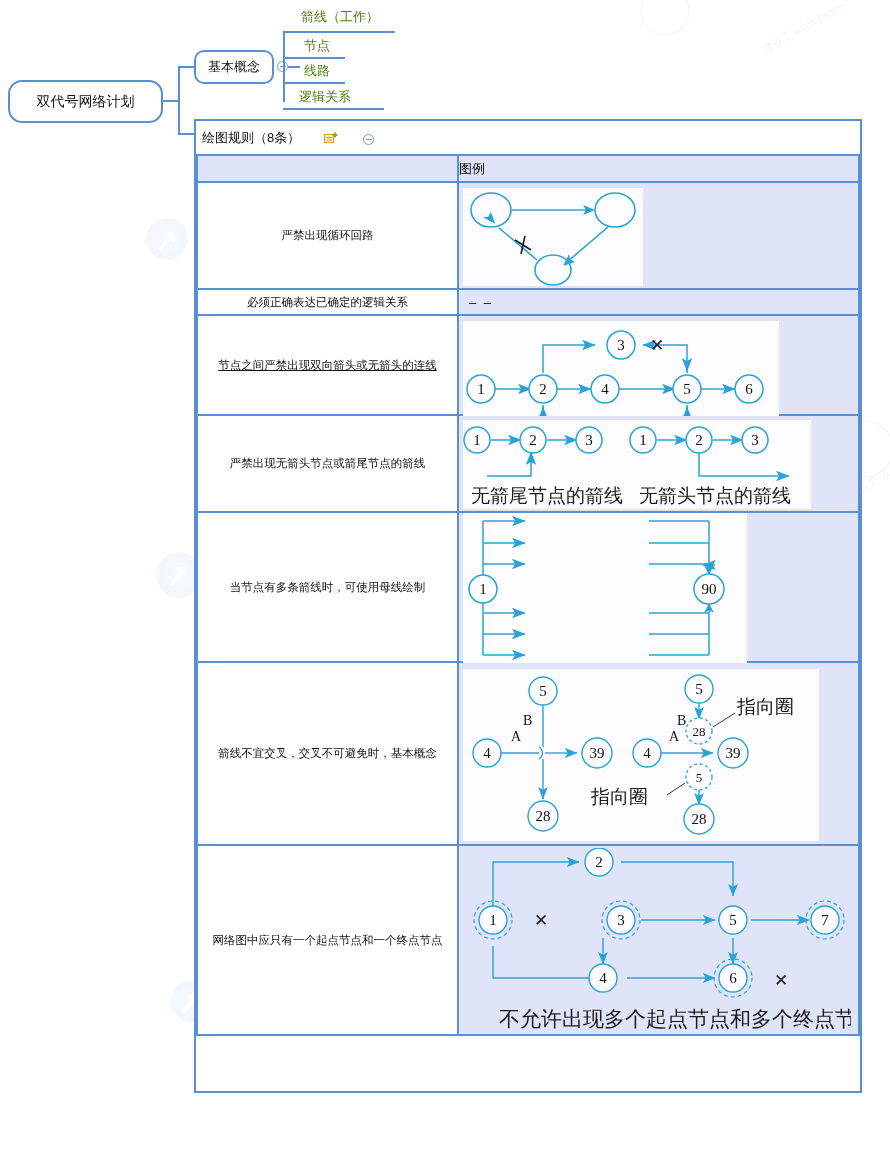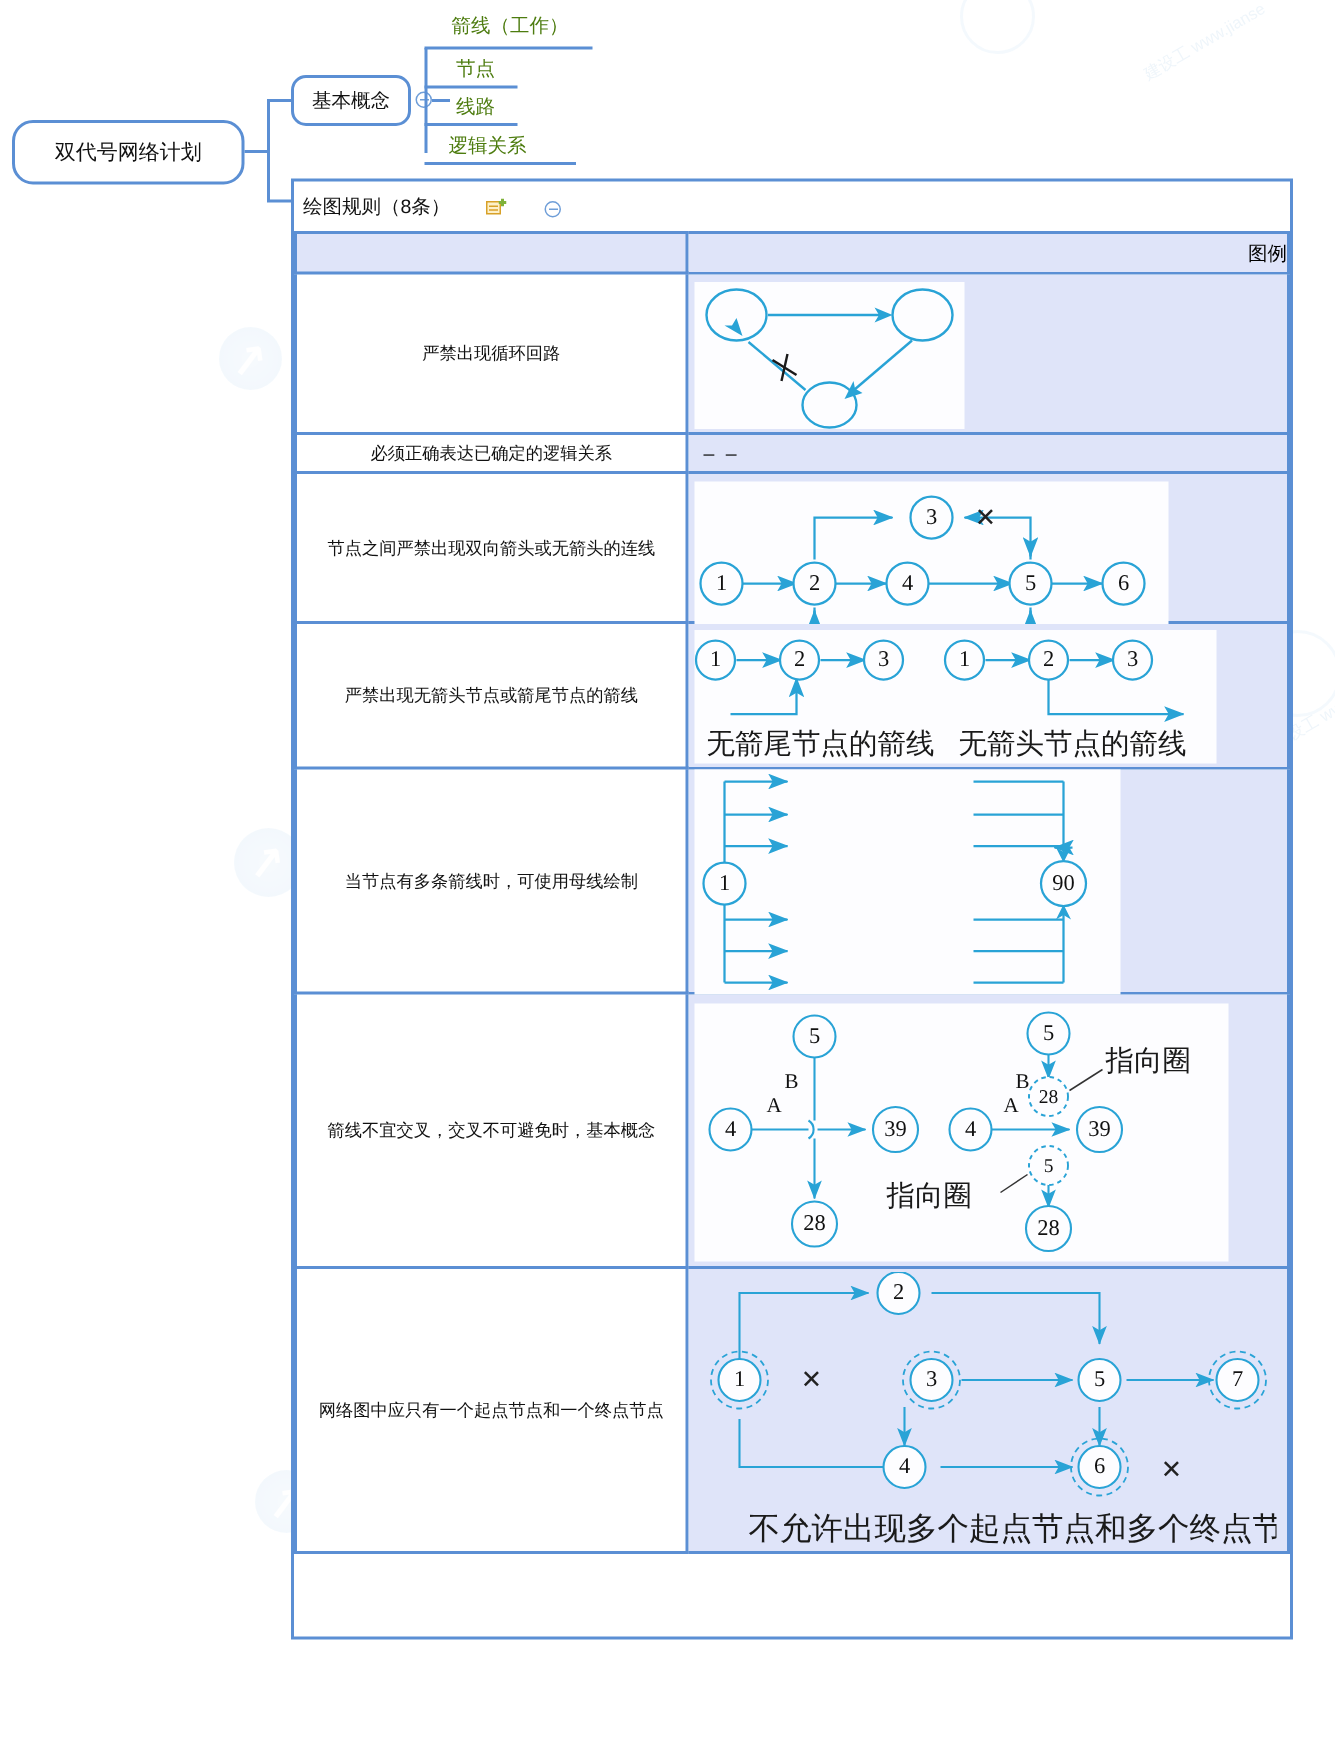--- a/index.html
+++ b/index.html
@@ -71,21 +71,21 @@
   }
   .tbl{
     position:absolute;left:0;top:33px;width:664px;
     border-collapse:collapse;table-layout:fixed;
   }
   .tbl td,.tbl th{
     border:2px solid #5b8fd4;box-sizing:border-box;padding:0;vertical-align:middle;
   }
   .c-left{width:261px;background:#ffffff;text-align:center;font-size:11.5px;color:#111;padding:3px 4px;}
   .c-right{background:#dfe4f9;position:relative;}
-  .hdr{height:27px;font-size:13px;text-align:right;font-weight:normal;background:#dfe4f9;}
+  .hdr{height:27px;font-size:13px;text-align:left;font-weight:normal;background:#dfe4f9;}
   .dash{position:absolute;left:10px;top:50%;transform:translateY(-50%);font-size:13px;letter-spacing:2px;color:#111;}
 
   .fig{position:absolute;background:#fdfdff;}
 
   
   svg{display:block;}
   .nodetxt{font-family:"Liberation Serif","DejaVu Serif",serif;font-size:15px;fill:#111;}
   .nodetxt.sm{font-size:13px;}
   .cnlabel{font-family:"Liberation Sans",sans-serif;font-size:19px;fill:#1a1a1a;}
   .cnlabel.big{font-size:21px;}
@@ -200,21 +200,21 @@
       </tr>
 
       <tr>
         <td class="c-left" style="height:26px;">必须正确表达已确定的逻辑关系</td>
         <td class="c-right">
           <span class="dash">– –</span>
         </td>
       </tr>
 
       <tr>
-        <td class="c-left" style="height:100px;">节点之间严禁出现双向箭头或无箭头的连线</td>
+        <td class="c-left" style="height:100px;text-decoration:underline;">节点之间严禁出现双向箭头或无箭头的连线</td>
         <td class="c-right">
           <div class="fig" style="left:4px;top:5px;width:316px;height:124px;">
             <svg width="316" height="124" viewBox="0 0 316 124">
               <defs>
                 <marker id="ah" markerWidth="9" markerHeight="7" refX="8.6" refY="3.5" orient="auto">
                   <path d="M0,0 L9,3.5 L0,7 L2,3.5 z" fill="#29a3d6"></path>
                 </marker>
               </defs>
               <g fill="none" stroke="#29a3d6" stroke-width="1.5" marker-end="url(#ah)">
                 <path d="M32 68 H68"></path>

